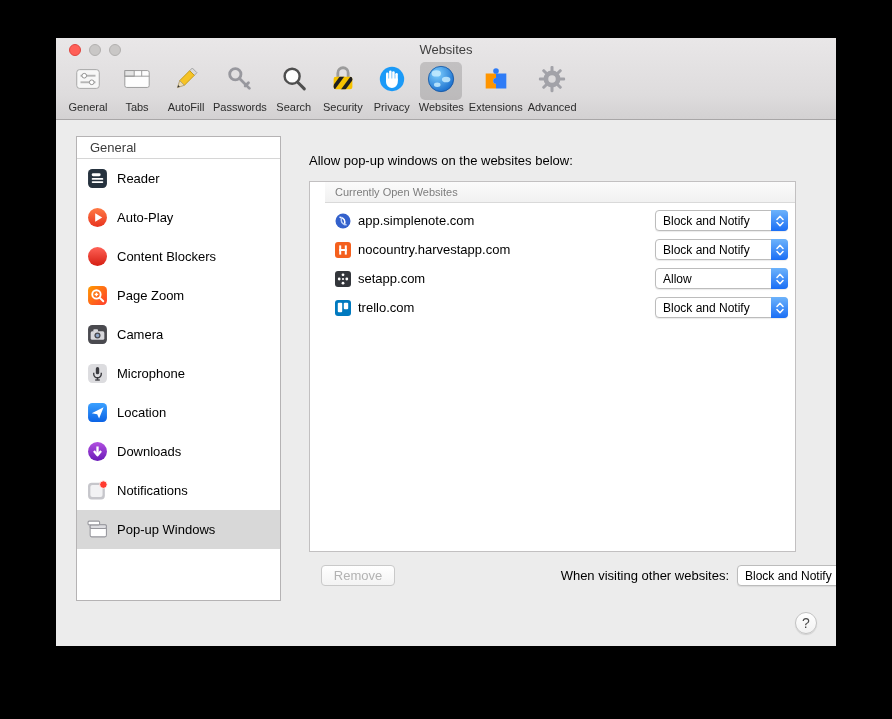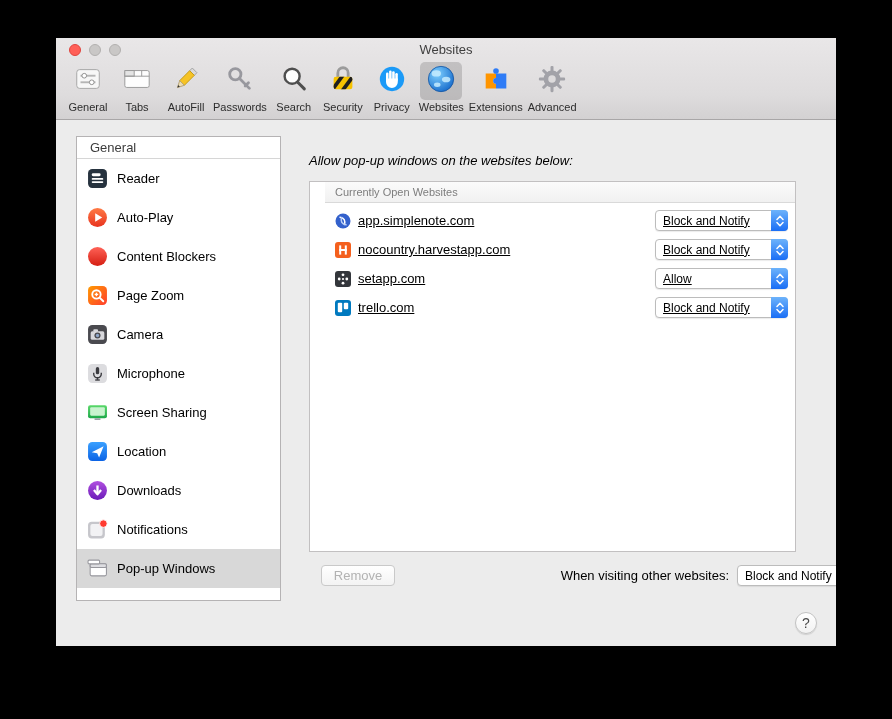--- a/index.html
+++ b/index.html
@@ -33,31 +33,31 @@
   .sidebar {
     position:absolute; left:20px; top:98px; width:205px; height:465px;
     background:#fff; border:1px solid #b5b3b4;
   }
   .side-header { height:22px; line-height:22px; padding-left:13px; font-size:13px; color:#3c3c3c; border-bottom:1px solid #d6d6d6; background:#fff; }
   .side-item { display:flex; align-items:center; gap:9px; height:39px; padding-left:10px; font-size:13px; color:#000;text-align:right; }
   .side-item.selected { background:#d8d8d8; }
   .side-ic { width:21px; height:21px; flex:0 0 21px; display:flex; }
   
   .main { position:absolute; left:244px; top:98px; width:520px; }
-  .desc { font-size:13px; color:#000; position:absolute; left:9px; top:17px;font-style:italic; }
+  .desc { font-size:13px; color:#000; position:absolute; left:9px; top:17px; }
   .table {
     position:absolute; left:9px; top:45px; width:487px; height:371px;
     background:#fff; border:1px solid #c2c0c1;padding-left:15px;
   }
   .table-head {
     height:21px; line-height:21px; padding-left:10px; font-size:11px; color:#7d7d7d;
     background:linear-gradient(#fbfbfb,#f1f1f1); border-bottom:1px solid #d9d9d9;
   }
   .rows { padding-top:3px; }
-  .row { display:flex; align-items:center; height:29px; padding:0 7px 0 10px;text-decoration:underline; }
+  .row { display:flex; align-items:center; height:29px; padding:0 7px 0 10px; }
   .favicon { width:16px; height:16px; flex:0 0 16px; margin-right:7px; display:flex; }
   .site { font-size:13px; color:#000; flex:1; }
   
   .popup {
     display:flex; align-items:center; width:133px; height:21px;
     background:#fff; border:1px solid #bcbcbc; border-radius:4px;
     box-shadow:0 1px 1px rgba(0,0,0,.08); cursor:default;
   }
   .popup-label { flex:1; font-size:12px; padding-left:7px; color:#000; white-space:nowrap; overflow:hidden; }
   .popup-arrows {
@@ -352,36 +352,20 @@
             <rect x="1" y="1" width="18" height="18" rx="4" fill="#dcdcdf"></rect>
             <rect x="8.4" y="3.8" width="3.2" height="7" rx="1.6" fill="#3a3a3f"></rect>
             <path d="M6.4 9.3 v1.2 a3.6 3.6 0 0 0 7.2 0 V9.3" fill="none" stroke="#3a3a3f" stroke-width="1.3"></path>
             <line x1="10" y1="14.2" x2="10" y2="16" stroke="#3a3a3f" stroke-width="1.3"></line>
             <line x1="7.8" y1="16.2" x2="12.2" y2="16.2" stroke="#3a3a3f" stroke-width="1.3"></line>
           </svg>
         </span>
       <span>Microphone</span>
     </div>
 
-    <div class="side-item">
-      <span class="side-ic">
-          <svg width="21" height="21" viewBox="0 0 20 20">
-            <defs>
-              <linearGradient id="scrg" x1="0" y1="0" x2="0" y2="1">
-                <stop offset="0%" stop-color="#5ad96a"></stop>
-                <stop offset="100%" stop-color="#1ea84a"></stop>
-              </linearGradient>
-            </defs>
-            <rect x="1" y="3" width="18" height="12.5" rx="2" fill="url(#scrg)"></rect>
-            <rect x="3" y="5" width="14" height="8" rx="1" fill="#c9f3cf"></rect>
-            <rect x="7" y="15.5" width="6" height="1.6" rx="0.8" fill="#9aa0a6"></rect>
-          </svg>
-        </span>
-      <span>Screen Sharing</span>
-    </div>
 
     <div class="side-item">
       <span class="side-ic">
           <svg width="21" height="21" viewBox="0 0 20 20">
             <defs>
               <linearGradient id="locg" x1="0" y1="0" x2="0" y2="1">
                 <stop offset="0%" stop-color="#3aa0ff"></stop>
                 <stop offset="100%" stop-color="#0b63e5"></stop>
               </linearGradient>
             </defs>

